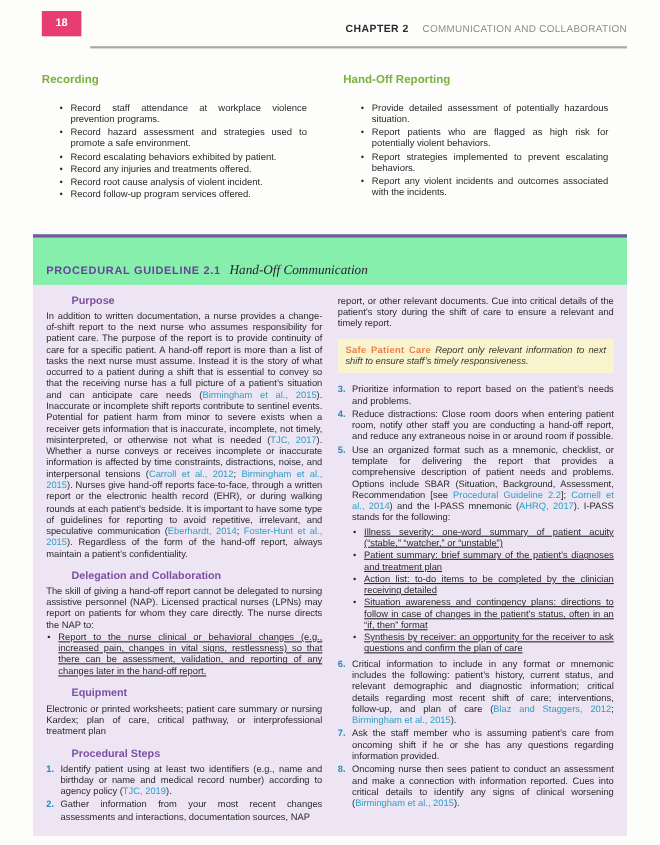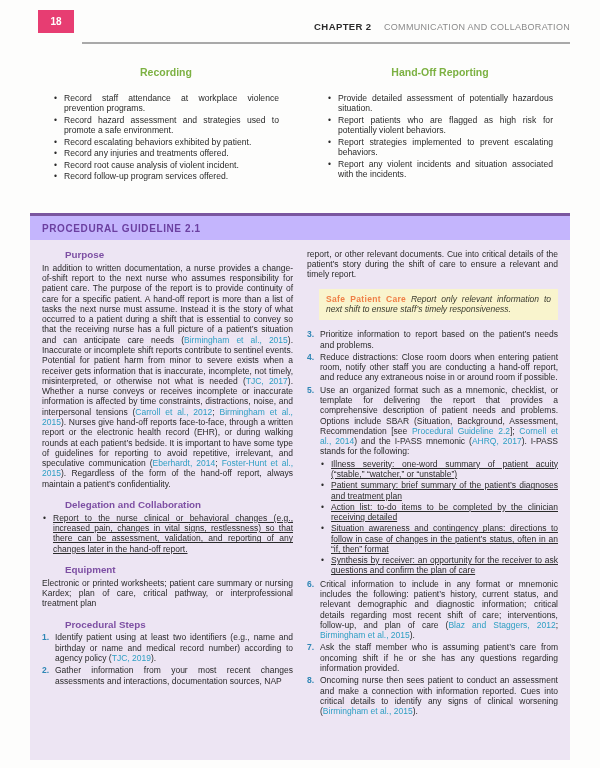--- a/index.html
+++ b/index.html
@@ -20,35 +20,35 @@
     width:36px; height:23px; display:flex; align-items:center; justify-content:center;
     flex:0 0 auto;
   }
   .runhead-text { flex:1; margin-left:8px; border-bottom:2px solid #a9a9a9; padding:6px 0 8px 0;text-align:right; }
   .chapter-label { font-weight:bold; font-size:9.5px; color:#2b2b2b; letter-spacing:0.4px; }
   .chapter-title { font-size:9px; color:#8a8a8a; letter-spacing:0.3px; margin-left:8px; }
 
   
   .topcols { display:flex; gap:18px; padding:0 32px 0 38px; margin-top:22px; }
   .topcol { flex:1; min-width:0; }
-  .h-green { color:#7cb142; font-weight:bold; font-size:10.5px; margin:0 0 3px 0;text-align:center; }
+  .h-green { color:#7cb142; font-weight:bold; font-size:10.5px; margin:0 0 3px 0; }
   ul.dots { list-style:none; margin:15px; padding:0; font-size:8.6px; line-height:1.22; text-align:justify; color:#2a2a2a; }
   ul.dots > li { position:relative; padding-left:11px; margin-bottom:1px; }
   ul.dots > li::before { content:"•"; position:absolute; left:1px; top:0; color:#2a2a2a; }
 
   
   .guideline {
     margin:16px 30px 0 30px;
     background:#ede5f3;
     min-height:547px;
   }
   .gl-header {
-    background:#c4b5fd;
+    background:#86efac;
     border-top:3px solid #7a569f;
-    padding:7px 10px 6px 12px;
+    padding:22px 10px 6px 12px;
     display:flex; align-items:baseline; gap:8px;
   }
   .gl-label { color:#6b3fa0; font-weight:bold; font-size:10px; letter-spacing:0.6px; }
   .gl-title { font-family:"Liberation Serif", serif; font-style:italic; font-size:12px; color:#241a2e; }
 
   .gl-body { display:flex; gap:14px; padding:9px 12px 10px 12px; }
   .gl-col { flex:1; min-width:0; font-size:8.5px; line-height:1.21; color:#2a2a2a; }
 
   .h-purple { color:#7d4fa3; font-weight:bold; font-size:9.8px; margin:10px 0 2px 0;padding-left:23px; }
   .h-purple.first { margin-top:0; }
@@ -58,21 +58,21 @@
   ul.gl-dots > li { position:relative; padding-left:11px; margin-bottom:1px;text-decoration:underline; }
   ul.gl-dots > li::before { content:"•"; position:absolute; left:1px; top:0; }
 
   .step { display:flex; margin-bottom:2px; }
   .step-num { flex:0 0 13px; color:#2e86b5; font-weight:bold; }
   .step-body { flex:1; min-width:0; text-align:justify; }
   .step-body ul.gl-dots { margin-top:2px; }
 
   .cite { color:#2e9fc4; }
 
-  .spc-box { background:#f9f4cd; padding:5px 7px 6px 7px; margin:9px 0 9px 12px; text-align:justify; }
+  .spc-box { background:#f9f4cd; padding:5px 7px 6px 7px; margin:9px 0 9px 0; text-align:justify; }
   .spc-label { color:#ef7f46; font-weight:bold; letter-spacing:0.3px; }
   .spc-text { font-style:italic; color:#3a3a2e; }
 </style>
 </head>
 <body>
 
 <div class="page">
 
   <div class="runhead">
     <div class="pagenum-box">18</div>
@@ -93,37 +93,39 @@
         <li>Record root cause analysis of violent incident.</li>
         <li>Record follow-up program services offered.</li>
       </ul>
     </div>
     <div class="topcol">
       <h3 class="h-green">Hand-Off Reporting</h3>
       <ul class="dots">
         <li>Provide detailed assessment of potentially hazardous situation.</li>
         <li>Report patients who are flagged as high risk for potentially violent behaviors.</li>
         <li>Report strategies implemented to prevent escalating behaviors.</li>
-        <li>Report any violent incidents and situation associated with the incidents.</li>
+        <li>Report any violent incidents and outcomes associated with the incidents.</li>
       </ul>
     </div>
   </div>
 
   <div class="guideline">
     <div class="gl-header">
       <span class="gl-label">PROCEDURAL GUIDELINE 2.1</span>
+      <span class="gl-title">Hand-Off Communication</span>
     </div>
 
     <div class="gl-body">
 
       <div class="gl-col">
         <h4 class="h-purple first">Purpose</h4>
         <p>In addition to written documentation, a nurse provides a change-of-shift report to the next nurse who assumes responsibility for patient care. The purpose of the report is to provide continuity of care for a specific patient. A hand-off report is more than a list of tasks the next nurse must assume. Instead it is the story of what occurred to a patient during a shift that is essential to convey so that the receiving nurse has a full picture of a patient’s situation and can anticipate care needs (<span class="cite">Birmingham et al., 2015</span>). Inaccurate or incomplete shift reports contribute to sentinel events. Potential for patient harm from minor to severe exists when a receiver gets information that is inaccurate, incomplete, not timely, misinterpreted, or otherwise not what is needed (<span class="cite">TJC, 2017</span>). Whether a nurse conveys or receives incomplete or inaccurate information is affected by time constraints, distractions, noise, and interpersonal tensions (<span class="cite">Carroll et al., 2012</span>; <span class="cite">Birmingham et al., 2015</span>). Nurses give hand-off reports face-to-face, through a written report or the electronic health record (EHR), or during walking rounds at each patient’s bedside. It is important to have some type of guidelines for reporting to avoid repetitive, irrelevant, and speculative communication (<span class="cite">Eberhardt, 2014</span>; <span class="cite">Foster-Hunt et al., 2015</span>). Regardless of the form of the hand-off report, always maintain a patient’s confidentiality.</p>
 
         <h4 class="h-purple">Delegation and Collaboration</h4>
+        <p>The skill of giving a hand-off report cannot be delegated to nursing assistive personnel (NAP). Licensed practical nurses (LPNs) may report on patients for whom they care directly. The nurse directs the NAP to:</p>
         <ul class="gl-dots">
           <li>Report to the nurse clinical or behavioral changes (e.g., increased pain, changes in vital signs, restlessness) so that there can be assessment, validation, and reporting of any changes later in the hand-off report.</li>
         </ul>
 
         <h4 class="h-purple">Equipment</h4>
         <p>Electronic or printed worksheets; patient care summary or nursing Kardex; plan of care, critical pathway, or interprofessional treatment plan</p>
 
         <h4 class="h-purple">Procedural Steps</h4>
         <div class="step">
           <span class="step-num">1.</span>

